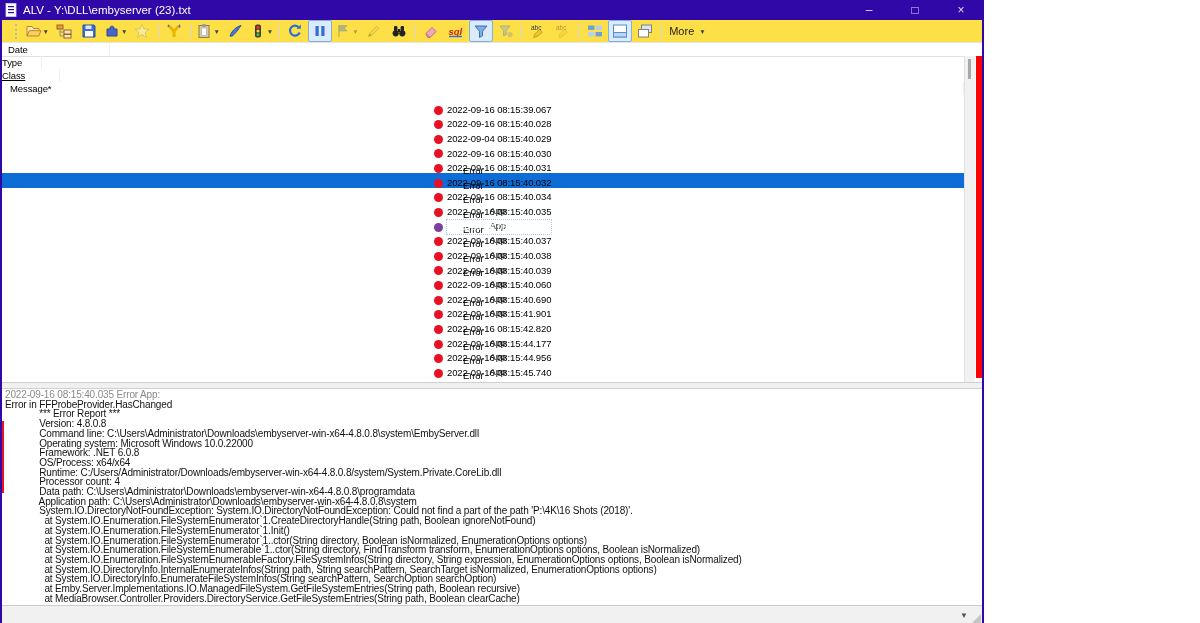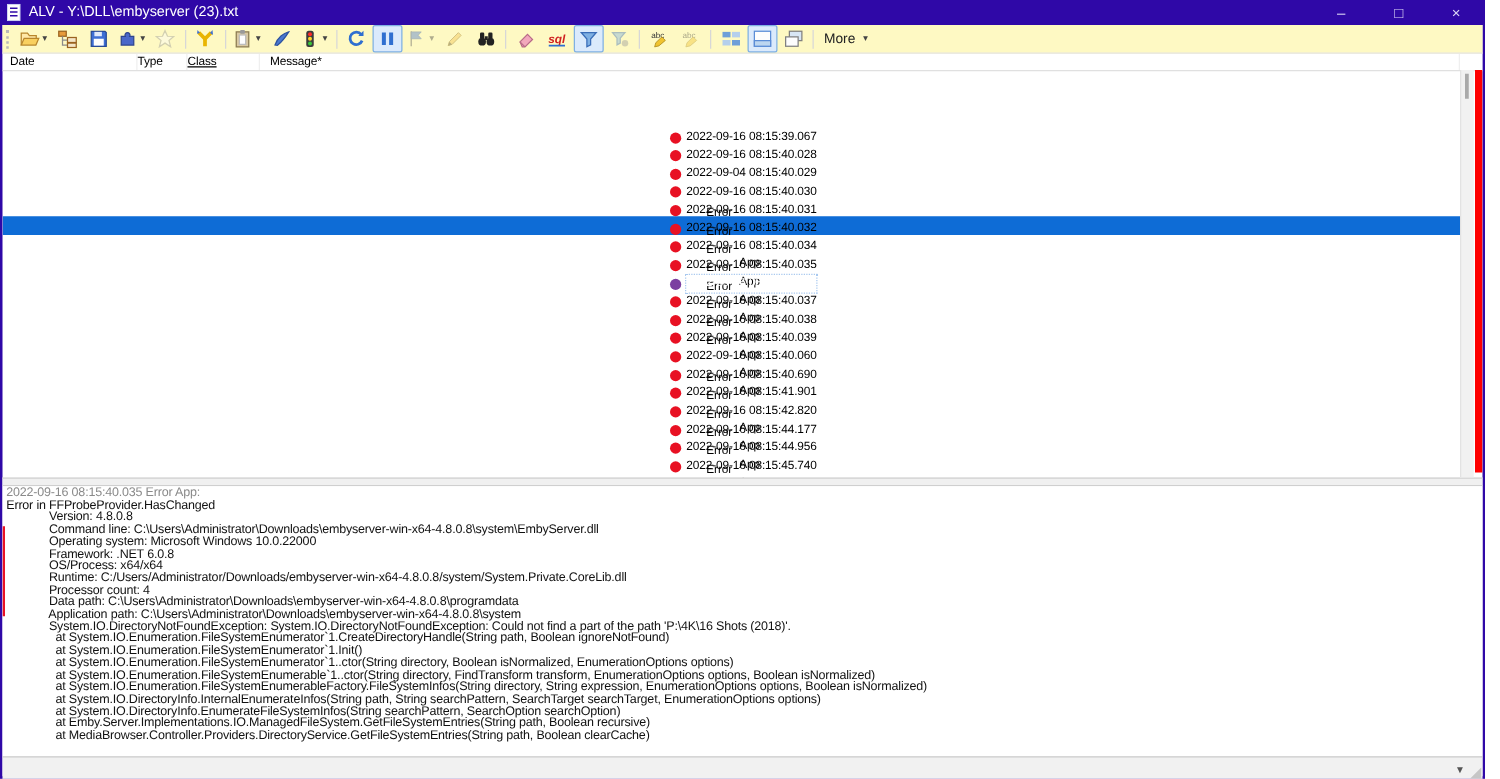--- a/index.html
+++ b/index.html
@@ -1,40 +1,40 @@
 <!DOCTYPE html>
 <html style="--titlebar: #2f08a7; --selection: #0e6cd6; --error-dot: #e81123; --selected-dot: #7b3fa0; --marker-strip: #fe0000;"><head>
 <meta charset="utf-8">
 <style>
   html,body{margin:0;padding:0;background:#fff;}
   body{width:1200px;height:623px;overflow:hidden;font-family:"Liberation Sans",sans-serif;-webkit-font-smoothing:antialiased;}
-  .window{width:1188px;height:623px;display:flex;flex-direction:column;}
+  .window{width:984px;height:623px;display:flex;flex-direction:column;}
 
   
   .titlebar{flex:0 0 20px;background:var(--titlebar,#2f08a7);display:flex;align-items:center;color:#fff;font-size:11.5px;padding-left:5px;gap:6px;}
   .doc-icon{width:12px;height:14px;display:inline-block;}
   .title-controls{margin-left:auto;display:flex;height:20px;}
   .tc-btn{width:46px;height:20px;display:flex;align-items:center;justify-content:center;color:#ded9f6;font-size:12px;line-height:12px;}
 
   
   .frame{flex:1;display:flex;flex-direction:column;border:2px solid var(--titlebar,#2f08a7);border-top:none;background:#fff;min-height:0;}
 
   
-  .toolbar{flex:0 0 22px;display:flex;align-items:center;background:#fef9c3;border-bottom:1px solid #e4e4e4;padding-left:1px;}
+  .toolbar{flex:0 0 22px;display:flex;align-items:center;background:#fde047;border-bottom:1px solid #e4e4e4;padding-left:11px;}
   .gripper{width:3px;height:15px;border-left:2px dotted #b8b8b8;margin:0 3px 0 2px;}
   .tbtn{height:20px;min-width:20px;display:flex;align-items:center;justify-content:center;border:1px solid transparent;border-radius:2px;padding:0 1px;margin:0 0.5px;}
   .tbtn.active{background:#dbeafc;border-color:#7fb0e3;}
   .tbtn.disabled{opacity:.42;}
   .dd{font-size:6.5px;color:#444;margin-left:1px;}
   .tsep{width:1px;height:15px;background:#d7d7d7;margin:0 3px;}
   .more{font-size:11px;color:#222;padding:0 5px;display:flex;gap:4px;align-items:center;height:20px;justify-content:center;}
 
   
   .grid{position:relative;flex:0 0 339px;overflow:hidden;font-size:9.5px;letter-spacing:-0.1px;color:#000;}
-  .ghead{display:flex;height:13px;line-height:13px;border-bottom:1px solid #e0e0e0;background:#fff;padding-right:18px;}
+  .ghead{display:flex;height:13px;line-height:13px;border-bottom:1px solid #e0e0e0;background:#fff;padding-right:18px;flex-direction:column;}
   .hc{border-right:1px solid #efefef;box-sizing:border-box;}
   .h1{width:108px;padding-left:6px;}
   .h2{width:40px;}
   .h3{width:58px;text-decoration:underline;}
   .h4{flex:1;padding-left:8px;}
   .rows{position:absolute;top:13px;left:0;right:18px;bottom:0;overflow:hidden;}
   .row{display:flex;height:14.64px;line-height:14.64px;align-items:center;white-space:nowrap;flex-direction:column;}
   .c1{width:108px;display:flex;align-items:center;flex:0 0 108px;}
   .dot{width:9px;height:9px;border-radius:50%;background:var(--error-dot,#e81123);margin:0 4px 0 5px;flex:0 0 9px;}
   .sel .dot{background:var(--selected-dot,#7b3fa0);}
@@ -486,36 +486,37 @@
       <div class="err-strip"></div>
     </div>
 
     <div class="splitter"></div>
 
     <div class="details">
       <div class="dmark"></div>
       <div class="dhead dline">2022-09-16 08:15:40.035 Error App:</div>
       <div>
           <div class="dline">Error in FFProbeProvider.HasChanged</div>
+          <div class="dline">             *** Error Report ***</div>
           <div class="dline">             Version: 4.8.0.8</div>
           <div class="dline">             Command line: C:\Users\Administrator\Downloads\embyserver-win-x64-4.8.0.8\system\EmbyServer.dll</div>
           <div class="dline">             Operating system: Microsoft Windows 10.0.22000</div>
           <div class="dline">             Framework: .NET 6.0.8</div>
           <div class="dline">             OS/Process: x64/x64</div>
           <div class="dline">             Runtime: C:/Users/Administrator/Downloads/embyserver-win-x64-4.8.0.8/system/System.Private.CoreLib.dll</div>
           <div class="dline">             Processor count: 4</div>
           <div class="dline">             Data path: C:\Users\Administrator\Downloads\embyserver-win-x64-4.8.0.8\programdata</div>
           <div class="dline">             Application path: C:\Users\Administrator\Downloads\embyserver-win-x64-4.8.0.8\system</div>
           <div class="dline">             System.IO.DirectoryNotFoundException: System.IO.DirectoryNotFoundException: Could not find a part of the path 'P:\4K\16 Shots (2018)'.</div>
           <div class="dline">               at System.IO.Enumeration.FileSystemEnumerator`1.CreateDirectoryHandle(String path, Boolean ignoreNotFound)</div>
           <div class="dline">               at System.IO.Enumeration.FileSystemEnumerator`1.Init()</div>
           <div class="dline">               at System.IO.Enumeration.FileSystemEnumerator`1..ctor(String directory, Boolean isNormalized, EnumerationOptions options)</div>
           <div class="dline">               at System.IO.Enumeration.FileSystemEnumerable`1..ctor(String directory, FindTransform transform, EnumerationOptions options, Boolean isNormalized)</div>
           <div class="dline">               at System.IO.Enumeration.FileSystemEnumerableFactory.FileSystemInfos(String directory, String expression, EnumerationOptions options, Boolean isNormalized)</div>
-          <div class="dline">               at System.IO.DirectoryInfo.InternalEnumerateInfos(String path, String searchPattern, SearchTarget searchTarget, EnumerationOptions options)</div>
+          <div class="dline">               at System.IO.DirectoryInfo.InternalEnumerateInfos(String path, String searchPattern, SearchTarget isNormalized, EnumerationOptions options)</div>
           <div class="dline">               at System.IO.DirectoryInfo.EnumerateFileSystemInfos(String searchPattern, SearchOption searchOption)</div>
           <div class="dline">               at Emby.Server.Implementations.IO.ManagedFileSystem.GetFileSystemEntries(String path, Boolean recursive)</div>
           <div class="dline">               at MediaBrowser.Controller.Providers.DirectoryService.GetFileSystemEntries(String path, Boolean clearCache)</div>
         </div>
     </div>
 
     <div class="statusbar">
       <span class="sb-dd">▼</span>
       <span class="grip"></span>
     </div>

